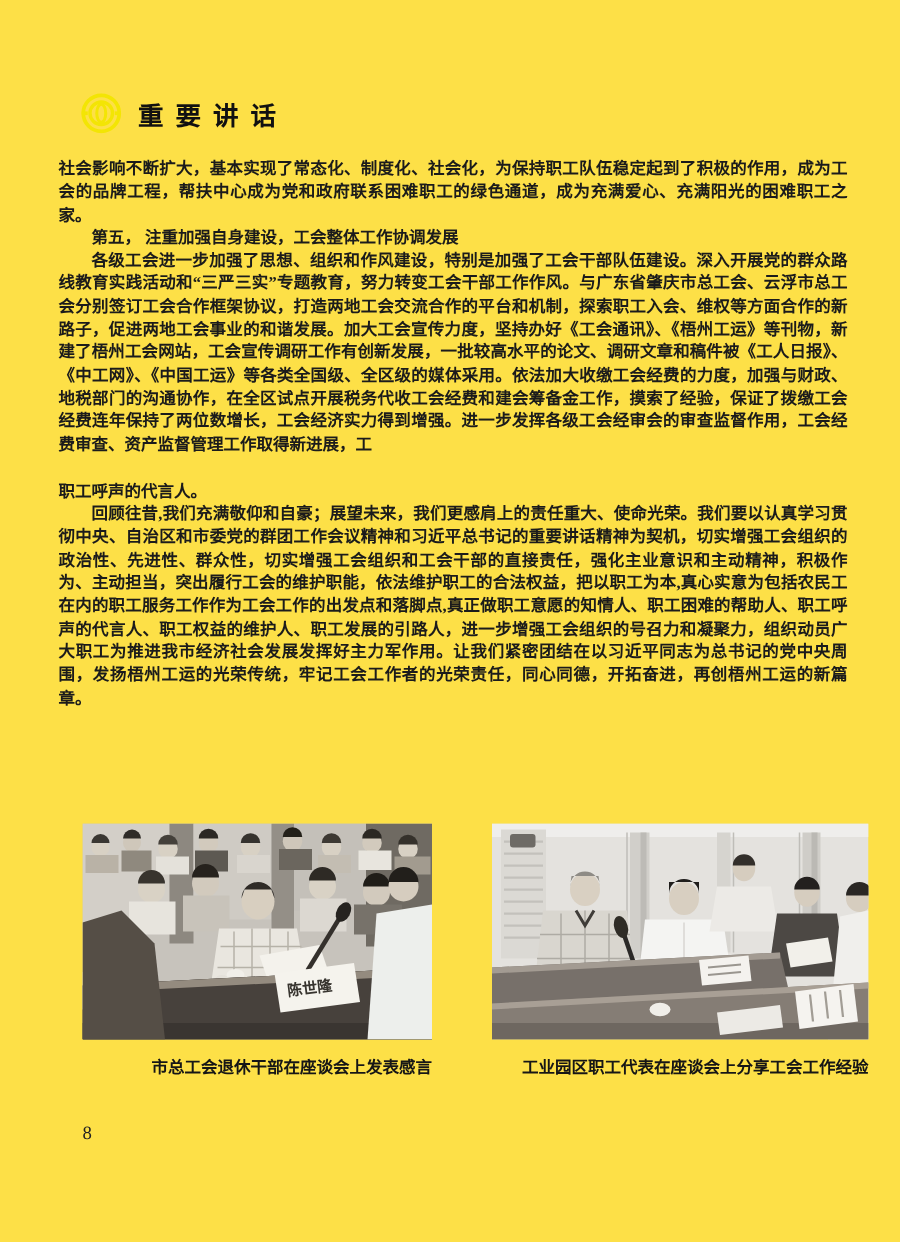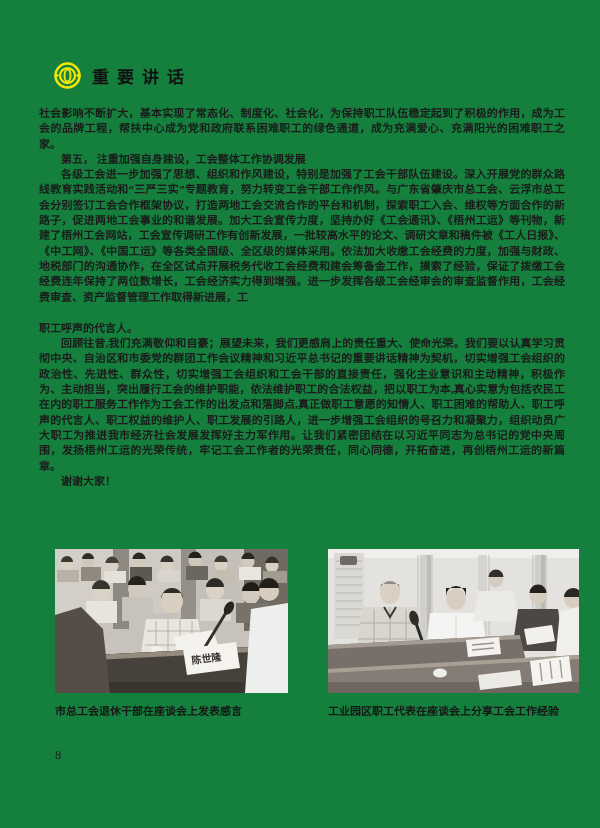--- a/index.html
+++ b/index.html
@@ -1,19 +1,19 @@
 <!DOCTYPE html>
 <html lang="zh-CN"><head>
 <meta charset="utf-8">
 <style>
   html,body{margin:0;padding:0;background:#ffffff;}
   .page{
     position:relative;
     width:600px;height:828px;
-    background:#15803d;
+    background:#fde047;
     font-family:"Liberation Serif","DejaVu Serif",serif;
     color:#1b1b1b;
     overflow:hidden;
   }
   
   .header{
     position:absolute;left:54px;top:62px;
     display:flex;align-items:center;gap:11px;
   }
   .logo{width:27px;height:27px;display:block;}
@@ -31,21 +31,21 @@
   .col{flex:1 1 0;font-size:11px;line-height:15.3px;text-align:justify;font-weight:600;}
   .col p{margin:0;}
   .col p.indent{text-indent:2em;}
   .col p.b-head{font-weight:700;}
   
   figure{margin:0;position:absolute;}
   .photo-left{left:55px;top:549px;width:233px;}
   .photo-right{left:328px;top:549px;width:251px;}
   .photo-frame{display:block;width:100%;height:144px;}
   figcaption{
-    margin-top:9px;text-align:left;
+    margin-top:9px;text-align:right;
     font-family:"Liberation Sans","DejaVu Sans",sans-serif;
     font-size:11px;font-weight:bold;color:#161616;
     white-space:nowrap;
   }
   
   .page-number{
     position:absolute;left:55px;top:748px;
     font-size:12.5px;color:#222;
   }
   .cardtext{
@@ -71,21 +71,20 @@
 
   <div class="columns">
     <div class="col">
       <p>社会影响不断扩大，基本实现了常态化、制度化、社会化，为保持职工队伍稳定起到了积极的作用，成为工会的品牌工程，帮扶中心成为党和政府联系困难职工的绿色通道，成为充满爱心、充满阳光的困难职工之家。</p>
       <p class="indent b-head">第五， 注重加强自身建设，工会整体工作协调发展</p>
       <p class="indent">各级工会进一步加强了思想、组织和作风建设，特别是加强了工会干部队伍建设。深入开展党的群众路线教育实践活动和“三严三实”专题教育，努力转变工会干部工作作风。与广东省肇庆市总工会、云浮市总工会分别签订工会合作框架协议，打造两地工会交流合作的平台和机制，探索职工入会、维权等方面合作的新路子，促进两地工会事业的和谐发展。加大工会宣传力度，坚持办好《工会通讯》、《梧州工运》等刊物，新建了梧州工会网站，工会宣传调研工作有创新发展，一批较高水平的论文、调研文章和稿件被《工人日报》、《中工网》、《中国工运》等各类全国级、全区级的媒体采用。依法加大收缴工会经费的力度，加强与财政、地税部门的沟通协作，在全区试点开展税务代收工会经费和建会筹备金工作，摸索了经验，保证了拨缴工会经费连年保持了两位数增长，工会经济实力得到增强。进一步发挥各级工会经审会的审查监督作用，工会经费审查、资产监督管理工作取得新进展，工</p>
     </div>
     <div class="col">
       <p>职工呼声的代言人。</p>
       <p class="indent">回顾往昔,我们充满敬仰和自豪；展望未来，我们更感肩上的责任重大、使命光荣。我们要以认真学习贯彻中央、自治区和市委党的群团工作会议精神和习近平总书记的重要讲话精神为契机，切实增强工会组织的政治性、先进性、群众性，切实增强工会组织和工会干部的直接责任，强化主业意识和主动精神，积极作为、主动担当，突出履行工会的维护职能，依法维护职工的合法权益，把以职工为本,真心实意为包括农民工在内的职工服务工作作为工会工作的出发点和落脚点,真正做职工意愿的知情人、职工困难的帮助人、职工呼声的代言人、职工权益的维护人、职工发展的引路人，进一步增强工会组织的号召力和凝聚力，组织动员广大职工为推进我市经济社会发展发挥好主力军作用。让我们紧密团结在以习近平同志为总书记的党中央周围，发扬梧州工运的光荣传统，牢记工会工作者的光荣责任，同心同德，开拓奋进，再创梧州工运的新篇章。</p>
-      <p class="indent">谢谢大家！</p>
     </div>
   </div>
 
   <figure class="photo-left">
     <svg class="photo-frame" viewBox="0 0 233 144" preserveAspectRatio="none">
 
       <rect width="233" height="144" fill="#c7c3bc"></rect>
       <rect x="0" y="0" width="58" height="72" fill="#d3cfc8"></rect>
       <rect x="58" y="0" width="16" height="80" fill="#8d8880"></rect>
       <rect x="74" y="0" width="52" height="64" fill="#cfcbc4"></rect>

